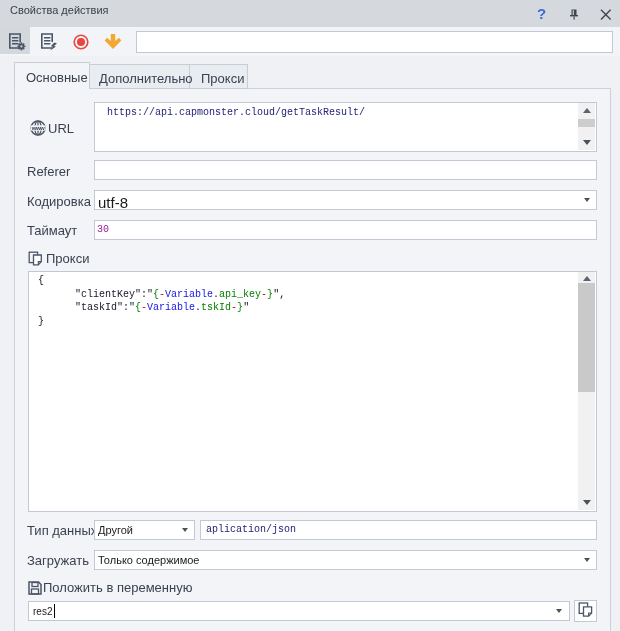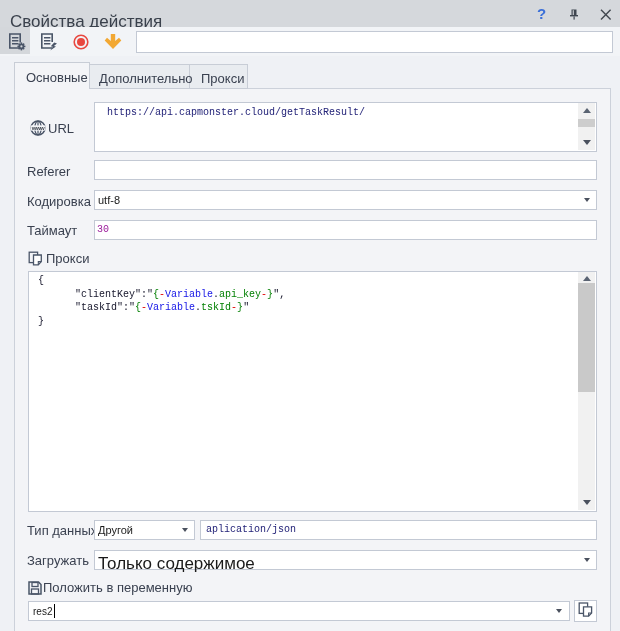--- a/index.html
+++ b/index.html
@@ -11,21 +11,21 @@
   .field { background:#fff; border:1px solid #c3c9d4; }
   .tri-down { width:0; height:0; border-left:4px solid transparent; border-right:4px solid transparent; border-top:5px solid #4a515e; }
   .tri-sm { width:0; height:0; border-left:3.5px solid transparent; border-right:3.5px solid transparent; border-top:4px solid #4a515e; position:absolute; }
   .tri-up { width:0; height:0; border-left:4px solid transparent; border-right:4px solid transparent; border-bottom:5px solid #5a6372; }
   svg { display:block; }
 </style>
 </head>
 <body>
 
 <div class="abs" style="left:0;top:0;width:620px;height:27px;background:#d5d8dc;"></div>
-<div class="abs" style="left:10px;top:12px;font-size:17px;color:#3a414c;">Свойства действия</div>
+<div class="abs" style="left:10px;top:4px;font-size:11px;color:#3a414c;">Свойства действия</div>
 <div class="abs" style="left:537px;top:5px;font-size:15px;font-weight:bold;color:#3a6fd8;">?</div>
 
 <svg class="abs" style="left:568px;top:8px;" width="12" height="13" viewBox="0 0 12 13">
   <rect x="3.5" y="1.5" width="5" height="5.5" fill="#3f4650"></rect>
   <rect x="4.7" y="2.2" width="1.1" height="4.8" fill="#d5d8dc"></rect>
   <rect x="2" y="7" width="8" height="1.4" fill="#3f4650"></rect>
   <rect x="5.5" y="8.4" width="1.2" height="3.2" fill="#3f4650"></rect>
 </svg>
 
 <svg class="abs" style="left:600px;top:9px;" width="12" height="12" viewBox="0 0 12 12">
@@ -95,21 +95,21 @@
 <div class="abs" style="left:578px;top:103px;width:17px;height:47px;background:#f1f1f1;"></div>
 <div class="abs tri-up" style="left:583px;top:108px;"></div>
 <div class="abs" style="left:578px;top:119px;width:17px;height:8px;background:#cdcdcd;"></div>
 <div class="abs tri-down" style="left:583px;top:140px;"></div>
 
 <div class="abs lbl" style="left:27px;top:164px;">Referer</div>
 <div class="abs field" style="left:94px;top:160px;width:503px;height:20px;"></div>
 
 <div class="abs lbl" style="left:27px;top:194px;text-align:right;">Кодировка</div>
 <div class="abs field" style="left:94px;top:190px;width:503px;height:20px;"></div>
-<div class="abs" style="left:98px;top:194px;font-size:11px;color:#1a1a1a;">utf-8</div>
+<div class="abs" style="left:98px;top:194px;font-size:15px;color:#1a1a1a;">utf-8</div>
 <div class="tri-sm" style="left:584px;top:198px;"></div>
 
 <div class="abs lbl" style="left:27px;top:223px;">Таймаут</div>
 <div class="abs field" style="left:94px;top:220px;width:503px;height:20px;"></div>
 <div class="abs mono" style="left:97px;top:224px;color:#9b1a9b;">30</div>
 
 <svg class="abs" style="left:28px;top:251px;" width="15" height="15" viewBox="0 0 15 15">
   <rect x="1.2" y="1.2" width="8.4" height="10.4" fill="#f3f4f7" stroke="#4a5568" stroke-width="1.3"></rect>
   <path d="M5.5 4 L13.3 4 L13.3 10.6 L10.3 13.8 L5.5 13.8 Z" fill="#fff" stroke="#4a5568" stroke-width="1.3"></path>
   <path d="M13.3 10.6 L10.3 10.6 L10.3 13.8" fill="none" stroke="#4a5568" stroke-width="1.1"></path>
@@ -128,21 +128,21 @@
 
 <div class="abs lbl" style="left:27px;top:523px;">Тип данных</div>
 <div class="abs field" style="left:94px;top:520px;width:101px;height:20px;"></div>
 <div class="abs" style="left:98px;top:524px;font-size:11px;color:#1a1a1a;">Другой</div>
 <div class="tri-sm" style="left:182px;top:528px;"></div>
 <div class="abs field" style="left:200px;top:520px;width:397px;height:20px;"></div>
 <div class="abs mono" style="left:206px;top:524px;color:#232378;">aplication/json</div>
 
 <div class="abs lbl" style="left:27px;top:553px;">Загружать</div>
 <div class="abs field" style="left:94px;top:550px;width:503px;height:20px;"></div>
-<div class="abs" style="left:98px;top:554px;font-size:17px;color:#1a1a1a;">Только содержимое</div>
+<div class="abs" style="left:98px;top:554px;font-size:11px;color:#1a1a1a;">Только содержимое</div>
 <div class="tri-sm" style="left:584px;top:558px;"></div>
 
 <svg class="abs" style="left:28px;top:581px;" width="14" height="14" viewBox="0 0 14 14">
   <path d="M1 1 L10.5 1 L13 3.5 L13 13 L1 13 Z" fill="none" stroke="#4a5568" stroke-width="1.5"></path>
   <rect x="4" y="1.5" width="6" height="4" fill="none" stroke="#4a5568" stroke-width="1.3"></rect>
   <rect x="3.5" y="8" width="7" height="5" fill="none" stroke="#4a5568" stroke-width="1.3"></rect>
 </svg>
 <div class="abs lbl" style="left:43px;top:580px;">Положить в переменную</div>
 <div class="abs field" style="left:28px;top:601px;width:542px;height:20px;"></div>
 <div class="abs" style="left:33px;top:606px;font-size:10px;color:#1a1a1a;">res2</div>

